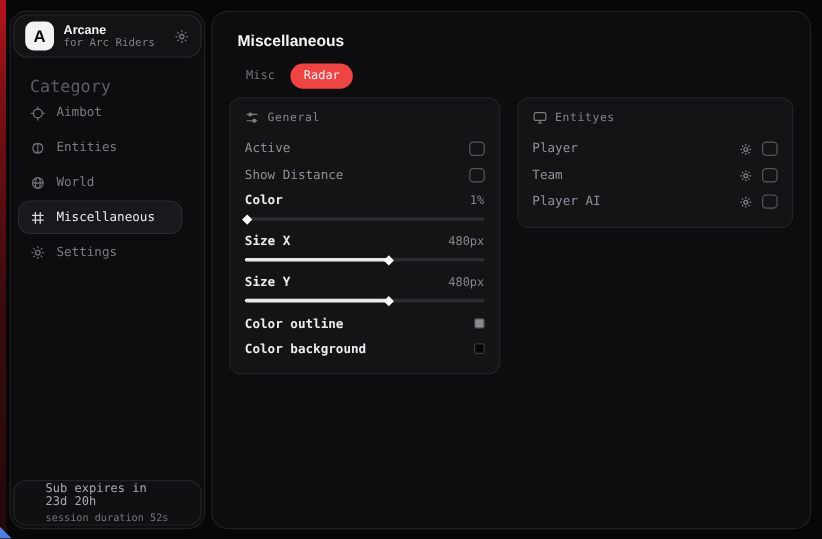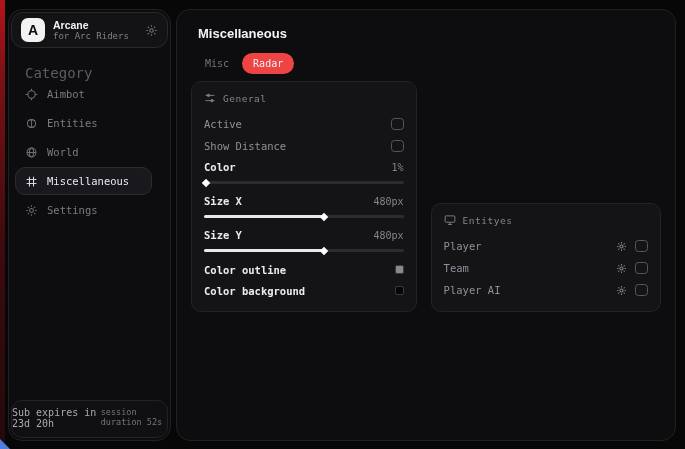--- a/index.html
+++ b/index.html
@@ -34,34 +34,34 @@
 
   .nav { position:absolute; left:6px; right:18px; top:70px; display:flex; flex-direction:column; gap:1px; }
   .nav-item { height:28px; display:flex; align-items:center; gap:9px; padding:0 9px;
     border:1px solid transparent; border-radius:10px; color:#7b7b83; font-size:10.5px; cursor:pointer; }
   .nav-item .nicon { display:flex; color:#6e6e76; }
   .nav-item.active { background:#19191d; border-color:#2b2b30; color:#e9e9ec; }
   .nav-item.active .nicon { color:#d9d9dc; }
 
   .footer-card { position:absolute; left:2px; right:2px; bottom:2px; height:38px;
     background:#101013; border:1px solid #232327; border-radius:11px;
-    padding:6px 0; display:flex; flex-direction:row; justify-content:center; gap:3px; }
+    padding:6px 26px; display:flex; flex-direction:column; justify-content:center; gap:3px; }
   .footer-line1 { font-size:10px; color:#a9a9b1; }
   .footer-line2 { font-size:8.5px; color:#74747c; }
 
   
   #main { left:176px; top:9px; width:500px; height:432px; }
   .page-title { position:absolute; left:21px; top:16px;
     font-family:"Liberation Sans", sans-serif; font-weight:bold; font-size:13px; color:#f4f4f6; }
 
   .tabs { position:absolute; left:17px; top:43px; display:flex; align-items:center; gap:2px; }
   .tab { padding:5px 11px; border-radius:15px; font-size:10px; color:#72727a; cursor:pointer; }
   .tab.active { background:#ef4444; color:#f0f0f2; }
 
-  .panels { position:absolute; left:14px; top:71px; right:14px; display:flex; gap:14px; align-items:flex-end; }
+  .panels { position:absolute; left:14px; top:71px; right:14px; display:flex; gap:14px; align-items:flex-start; }
 
   .panel { background:#141417; border:1px solid #232327; border-radius:10px; padding:10px 12px; }
   #general-panel { width:233px; }
   #entities-panel { width:238px; }
 
   .panel-header { display:flex; align-items:center; gap:7px; color:#84848c;
     font-size:9.5px; letter-spacing:0.5px; margin-bottom:9px; }
   .panel-header .picon { display:flex; color:#7c7c84; }
 
   .row { display:flex; align-items:center; justify-content:space-between; height:22px; }

